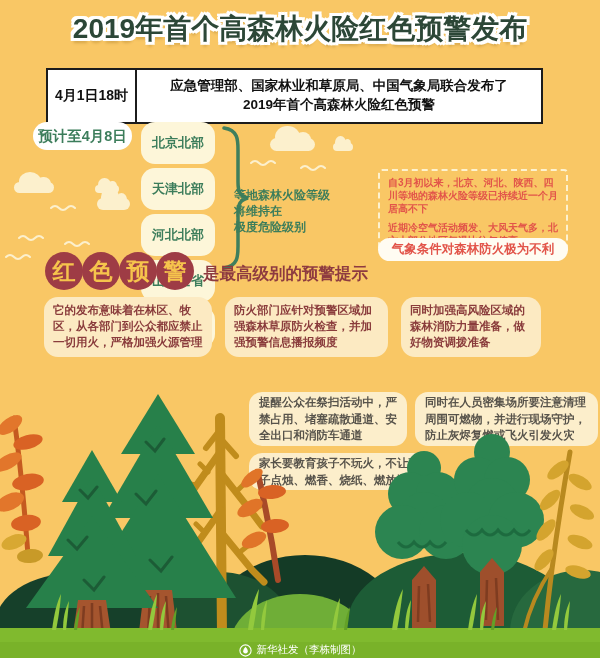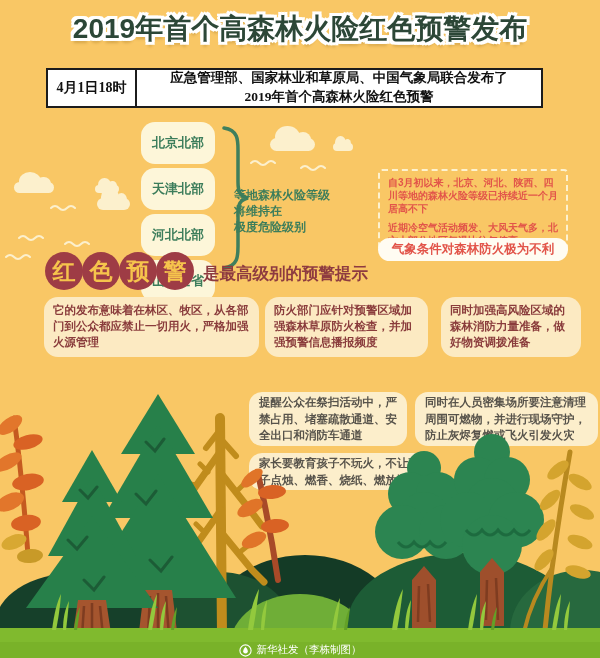--- a/index.html
+++ b/index.html
@@ -24,21 +24,21 @@
     display:flex; align-items:stretch; box-sizing:border-box; color:#111;
   }
   .announce .date{
     display:flex; align-items:center; justify-content:center;
     border-right:2px solid #1c1c1c; font-weight:bold; flex:none;
   }
   .announce .body{
     flex:1; display:flex; flex-direction:column; align-items:center; justify-content:center;
     font-weight:bold; text-align:center;
   }
-  #announce1{ left:46px; top:68px; width:497px; height:40px;font-family:Liberation Serif, serif; }
+  #announce1{ left:46px; top:68px; width:497px; height:56px; }
   #announce1 .date{ width:87px; font-size:14px; }
   #announce1 .body{ font-size:13.5px; line-height:1.4; }
   #announce2{ left:42px; top:359px; width:514px; height:24px; }
   #announce2 .date{ width:95px; font-size:13.5px; }
   #announce2 .body{ font-size:13.5px; }
   
   .pill{
     border-radius:14px; display:flex; align-items:center; justify-content:center;
     font-weight:bold; color:#3c7d5b; box-sizing:border-box;
   }
@@ -73,21 +73,21 @@
     width:38px; height:38px; border-radius:50%; background:#9e3c45; color:#f6c44c;
     font-size:23px; font-weight:bold; display:flex; align-items:center; justify-content:center;
     margin-right:-1px;
   }
   .alert-headline{ position:absolute; left:203px; top:263px; font-size:16.5px; font-weight:bold; color:#8e3b40; }
   .measures{ position:absolute; left:44px; top:297px; display:flex; }
   .measure{
     background:#fceac2; border-radius:14px; padding:6px 9px; box-sizing:border-box;
     color:#8a3c3c; font-size:11.5px; font-weight:bold; line-height:1.38;
   }
-  .measure.m0{ width:215px; margin-right:6px; }
+  .measure.m0{ width:168px; margin-right:13px; }
   .measure.m1{ width:163px; margin-right:13px; }
   .measure.m2{ width:140px; }
   
   .tip{
     position:absolute; background:#fceecb; border-radius:13px; padding:2px 10px;
     box-sizing:border-box; color:#57534b; font-size:11.5px; font-weight:bold; line-height:1.45;
   }
   #tipA{ left:249px; top:392px; width:158px; }
   #tipB{ left:415px; top:392px; width:183px; }
   #tipC{ left:249px; top:453px; width:182px; }
@@ -131,20 +131,21 @@
   <span class="wave" style="left:5px;top:246px;"><svg width="26" height="8" viewBox="0 0 26 8">
         <path d="M1,5 Q5,1 9,5 T17,5 T25,5" stroke="#fcf0cd" stroke-width="2" fill="none" stroke-linecap="round"></path>
       </svg></span>
   <span class="wave" style="left:250px;top:152px;"><svg width="26" height="8" viewBox="0 0 26 8">
         <path d="M1,5 Q5,1 9,5 T17,5 T25,5" stroke="#fcf0cd" stroke-width="2" fill="none" stroke-linecap="round"></path>
       </svg></span>
   <span class="wave" style="left:300px;top:157px;"><svg width="26" height="8" viewBox="0 0 26 8">
         <path d="M1,5 Q5,1 9,5 T17,5 T25,5" stroke="#fcf0cd" stroke-width="2" fill="none" stroke-linecap="round"></path>
       </svg></span>
 
+  <div class="pill period-pill">预计至4月8日</div>
   <div class="regions">
     <div class="pill region-pill">北京北部</div>
     <div class="pill region-pill">天津北部</div>
     <div class="pill region-pill">河北北部</div>
     <div class="pill region-pill">山西全省</div>
     <div class="pill region-pill">四川南部</div>
   </div>
   <span class="brace">
     <svg width="30" height="146" viewBox="0 0 30 146">
       <path d="M3,2 C17,4 17,14 17,24 L17,56 C17,66 19,70 27,72 C19,74 17,78 17,88 L17,120 C17,130 17,140 3,142" stroke="#3f7f5d" stroke-width="3.5" fill="none" stroke-linecap="round"></path>

